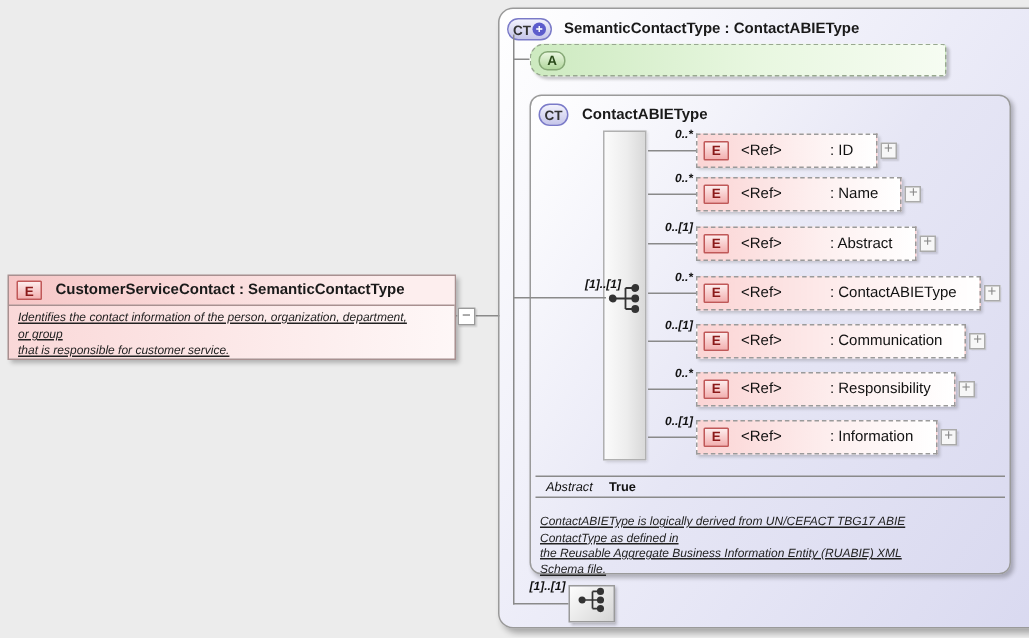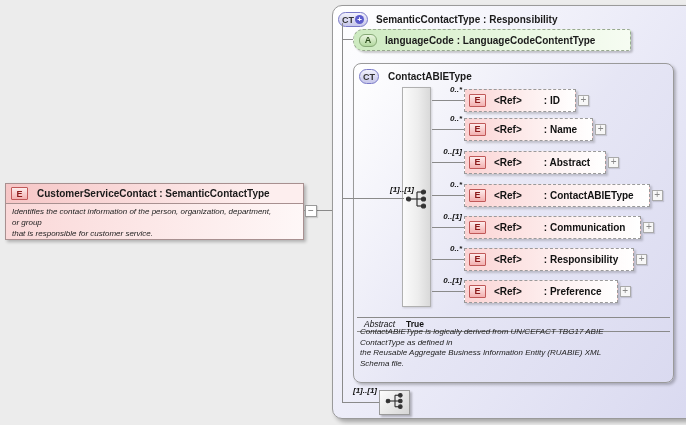--- a/index.html
+++ b/index.html
@@ -63,21 +63,21 @@
     box-shadow:2px 2px 3px rgba(0,0,0,.25);
   }
   #left-el .hdr{
     display:flex;align-items:center;height:19px;padding-left:5px;gap:9px;
     border-bottom:1px solid #a89090;
     background:linear-gradient(90deg,#f6c6c6 0%,#fdeeee 85%);
   }
   #left-el .hdr .title{font-size:10px;font-weight:bold;color:#1a1a1a;}
   #left-el .anno{
     padding:2px 6px;font-size:8px;font-style:italic;line-height:11px;
-    color:#222;white-space:pre-line;
+    color:#222;white-space:pre-line;text-decoration:underline;
   }
   
   #outer-box{
     left:332px;top:5px;width:399px;height:414px;box-sizing:border-box;
     border:1px solid #9a9a9a;border-radius:10px;
     background:linear-gradient(125deg,#ffffff 0%,#ececf8 45%,#d7d7ef 100%);
     box-shadow:3px 3px 4px rgba(0,0,0,.3);
   }
   #outer-box .hdr{
     position:absolute;left:5px;top:6px;display:flex;align-items:center;gap:8px;
@@ -118,30 +118,30 @@
     position:absolute;left:78px;height:24px;display:flex;align-items:center;
   }
   .row-line{width:32px;height:1px;background:#8a8a8a;flex:none;}
   .ref-box{
     display:inline-flex;align-items:center;height:23px;box-sizing:border-box;
     border:1px dashed #9a9a9a;padding:0 15px 0 4px;flex:none;
     background:linear-gradient(90deg,#fbd4d4 0%,#fdeeee 55%,#ffffff 100%);
     box-shadow:1.5px 1.5px 2px rgba(0,0,0,.18);
   }
   .ref-box .e-icon{margin-right:8px;}
-  .ref-text,.name-text{font-size:10px;font-weight:bold;color:#111;white-space:pre;}
-  .name-text{margin-left:22px;}
+  .ref-text,.name-text{font-size:10px;font-weight:normal;color:#111;white-space:pre;}
+  .name-text{margin-left:32px;}
   
   #facet-line1{left:3px;right:3px;top:253px;}
   #facet-line2{left:3px;right:3px;top:267px;}
   #facet-label{position:absolute;left:10px;top:255px;font-size:8.5px;font-style:italic;color:#111;}
   #facet-value{position:absolute;left:52px;top:255px;font-size:8.5px;font-weight:bold;color:#111;}
   #inner-anno{
-    position:absolute;left:6px;top:263px;right:6px;
-    font-size:8px;font-style:italic;line-height:10.5px;color:#222;white-space:pre-line;
+    position:absolute;left:6px;top:279px;right:6px;
+    font-size:8px;font-style:italic;line-height:10.5px;color:#222;white-space:pre-line;text-decoration:underline;
   }
   
   #bottom-card{
     position:absolute;left:10px;top:380px;width:34px;text-align:right;
     font-size:8px;font-style:italic;font-weight:bold;color:#111;
   }
   #bottom-seq{
     position:absolute;left:46px;top:384px;width:31px;height:25px;box-sizing:border-box;
     border:1px solid #9a9a9a;
     background:linear-gradient(135deg,#fdfdfd 0%,#e5e5e5 60%,#d5d5d5 100%);
@@ -164,26 +164,25 @@
 
 <div class="hline" style="left:304px;top:210px;width:37px;"></div>
 <div class="toggle-box" style="left:305px;top:205px;">−</div>
 
 <div id="outer-box" class="abs">
   <div class="hdr">
     <span class="ct-pill">
       <span>CT</span>
       <span class="plus-circle">+</span>
     </span>
-    <span class="title">SemanticContactType : Responsibility</span>
+    <span class="title">SemanticContactType : ContactABIEType</span>
   </div>
 
   <div id="lang-attr">
     <span class="a-icon">A</span>
-    <span class="title">languageCode : LanguageCodeContentType</span>
   </div>
 
   <div id="inner-box">
     <div class="hdr">
       <span class="ct-pill">CT</span>
       <span class="title">ContactABIEType</span>
     </div>
 
     <div id="seq-bar"></div>
     <span id="seq-card">[1]..[1]</span>
@@ -270,21 +269,21 @@
       <span class="name-text">: Responsibility</span>
     </div>
     <span class="plus-box">+</span>
   </div>
       <div class="el-row" style="top: 215px;">
     <span class="card-label">0..[1]</span>
     <span class="row-line"></span>
     <div class="ref-box">
       <span class="e-icon">E</span>
       <span class="ref-text">&lt;Ref&gt;</span>
-      <span class="name-text">: Preference</span>
+      <span class="name-text">: Information</span>
     </div>
     <span class="plus-box">+</span>
   </div>
     </div>
 
   <div class="vline" style="left:9px;top:17px;height:380px;"></div>
   <div class="hline" style="left:9px;top:33px;width:11px;"></div>
   <div class="hline" style="left:9px;top:192px;width:62px;"></div>
   <div class="hline" style="left:9px;top:396px;width:37px;"></div>
 

